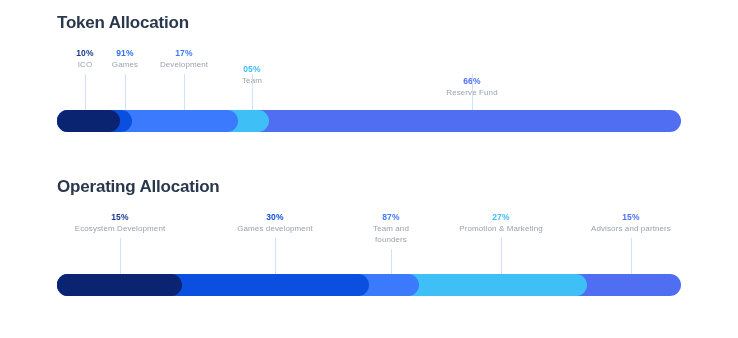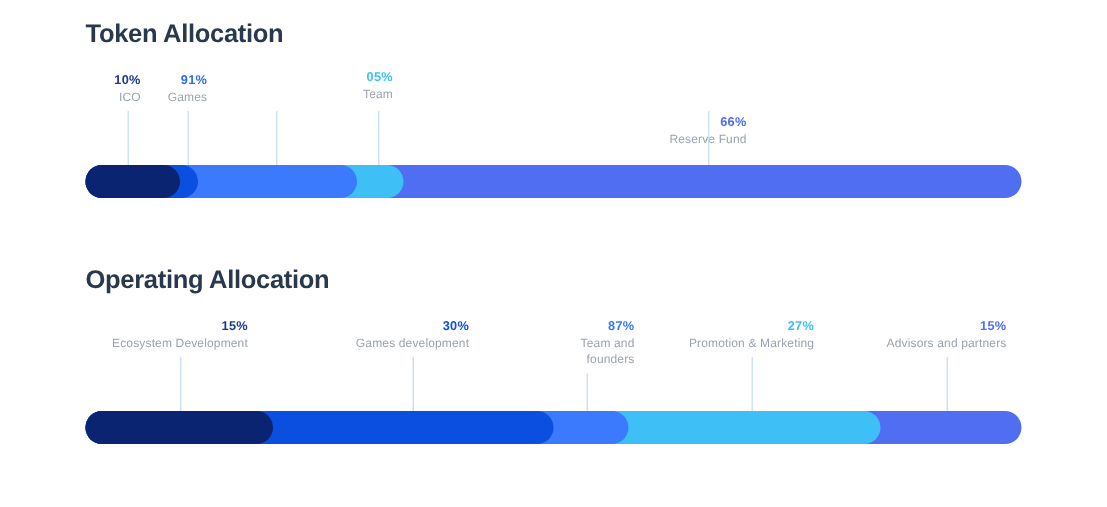--- a/index.html
+++ b/index.html
@@ -45,21 +45,21 @@
   .labels-layer {
     position: absolute;
     left: 0;
     top: 0;
     width: 738px;
     height: 100%;
   }
 
   .label-group {
     position: absolute;
-    text-align: right;
+    text-align: center;
     transform: translateX(-50%);
   }
   .label-pct {
     font-size: 8.5px;
     font-weight: bold;
     letter-spacing: 0.2px;
     line-height: 11px;
     white-space: nowrap;
   }
   .label-name {
@@ -114,23 +114,27 @@
         <div class="label-name">ICO</div>
       </div>
       <div class="connector" style="left:85px; top:74px; height:36px;"></div>
 
       <div class="label-group" style="left:125px; top:48px;">
         <div class="label-pct" style="color:#2f6fe8;">91%</div>
         <div class="label-name">Games</div>
       </div>
       <div class="connector" style="left:125px; top:74px; height:36px;"></div>
 
+      <div class="label-group" style="left:184px; top:48px;">
+        <div class="label-pct" style="color:#3b7afc;">17%</div>
+        <div class="label-name">Development</div>
+      </div>
       <div class="connector" style="left:184px; top:74px; height:36px;"></div>
 
-      <div class="label-group" style="left:252px; top:46px;">
+      <div class="label-group" style="left:252px; top:64px;">
         <div class="label-pct" style="color:#3ec0f7;">05%</div>
         <div class="label-name">Team</div>
       </div>
       <div class="connector" style="left:252px; top:74px; height:36px;"></div>
 
       <div class="label-group" style="left:472px; top:48px;margin-top:28px;">
         <div class="label-pct" style="color:#4f6ef2;">66%</div>
         <div class="label-name">Reserve Fund</div>
       </div>
       <div class="connector" style="left:472px; top:74px; height:36px;"></div>

